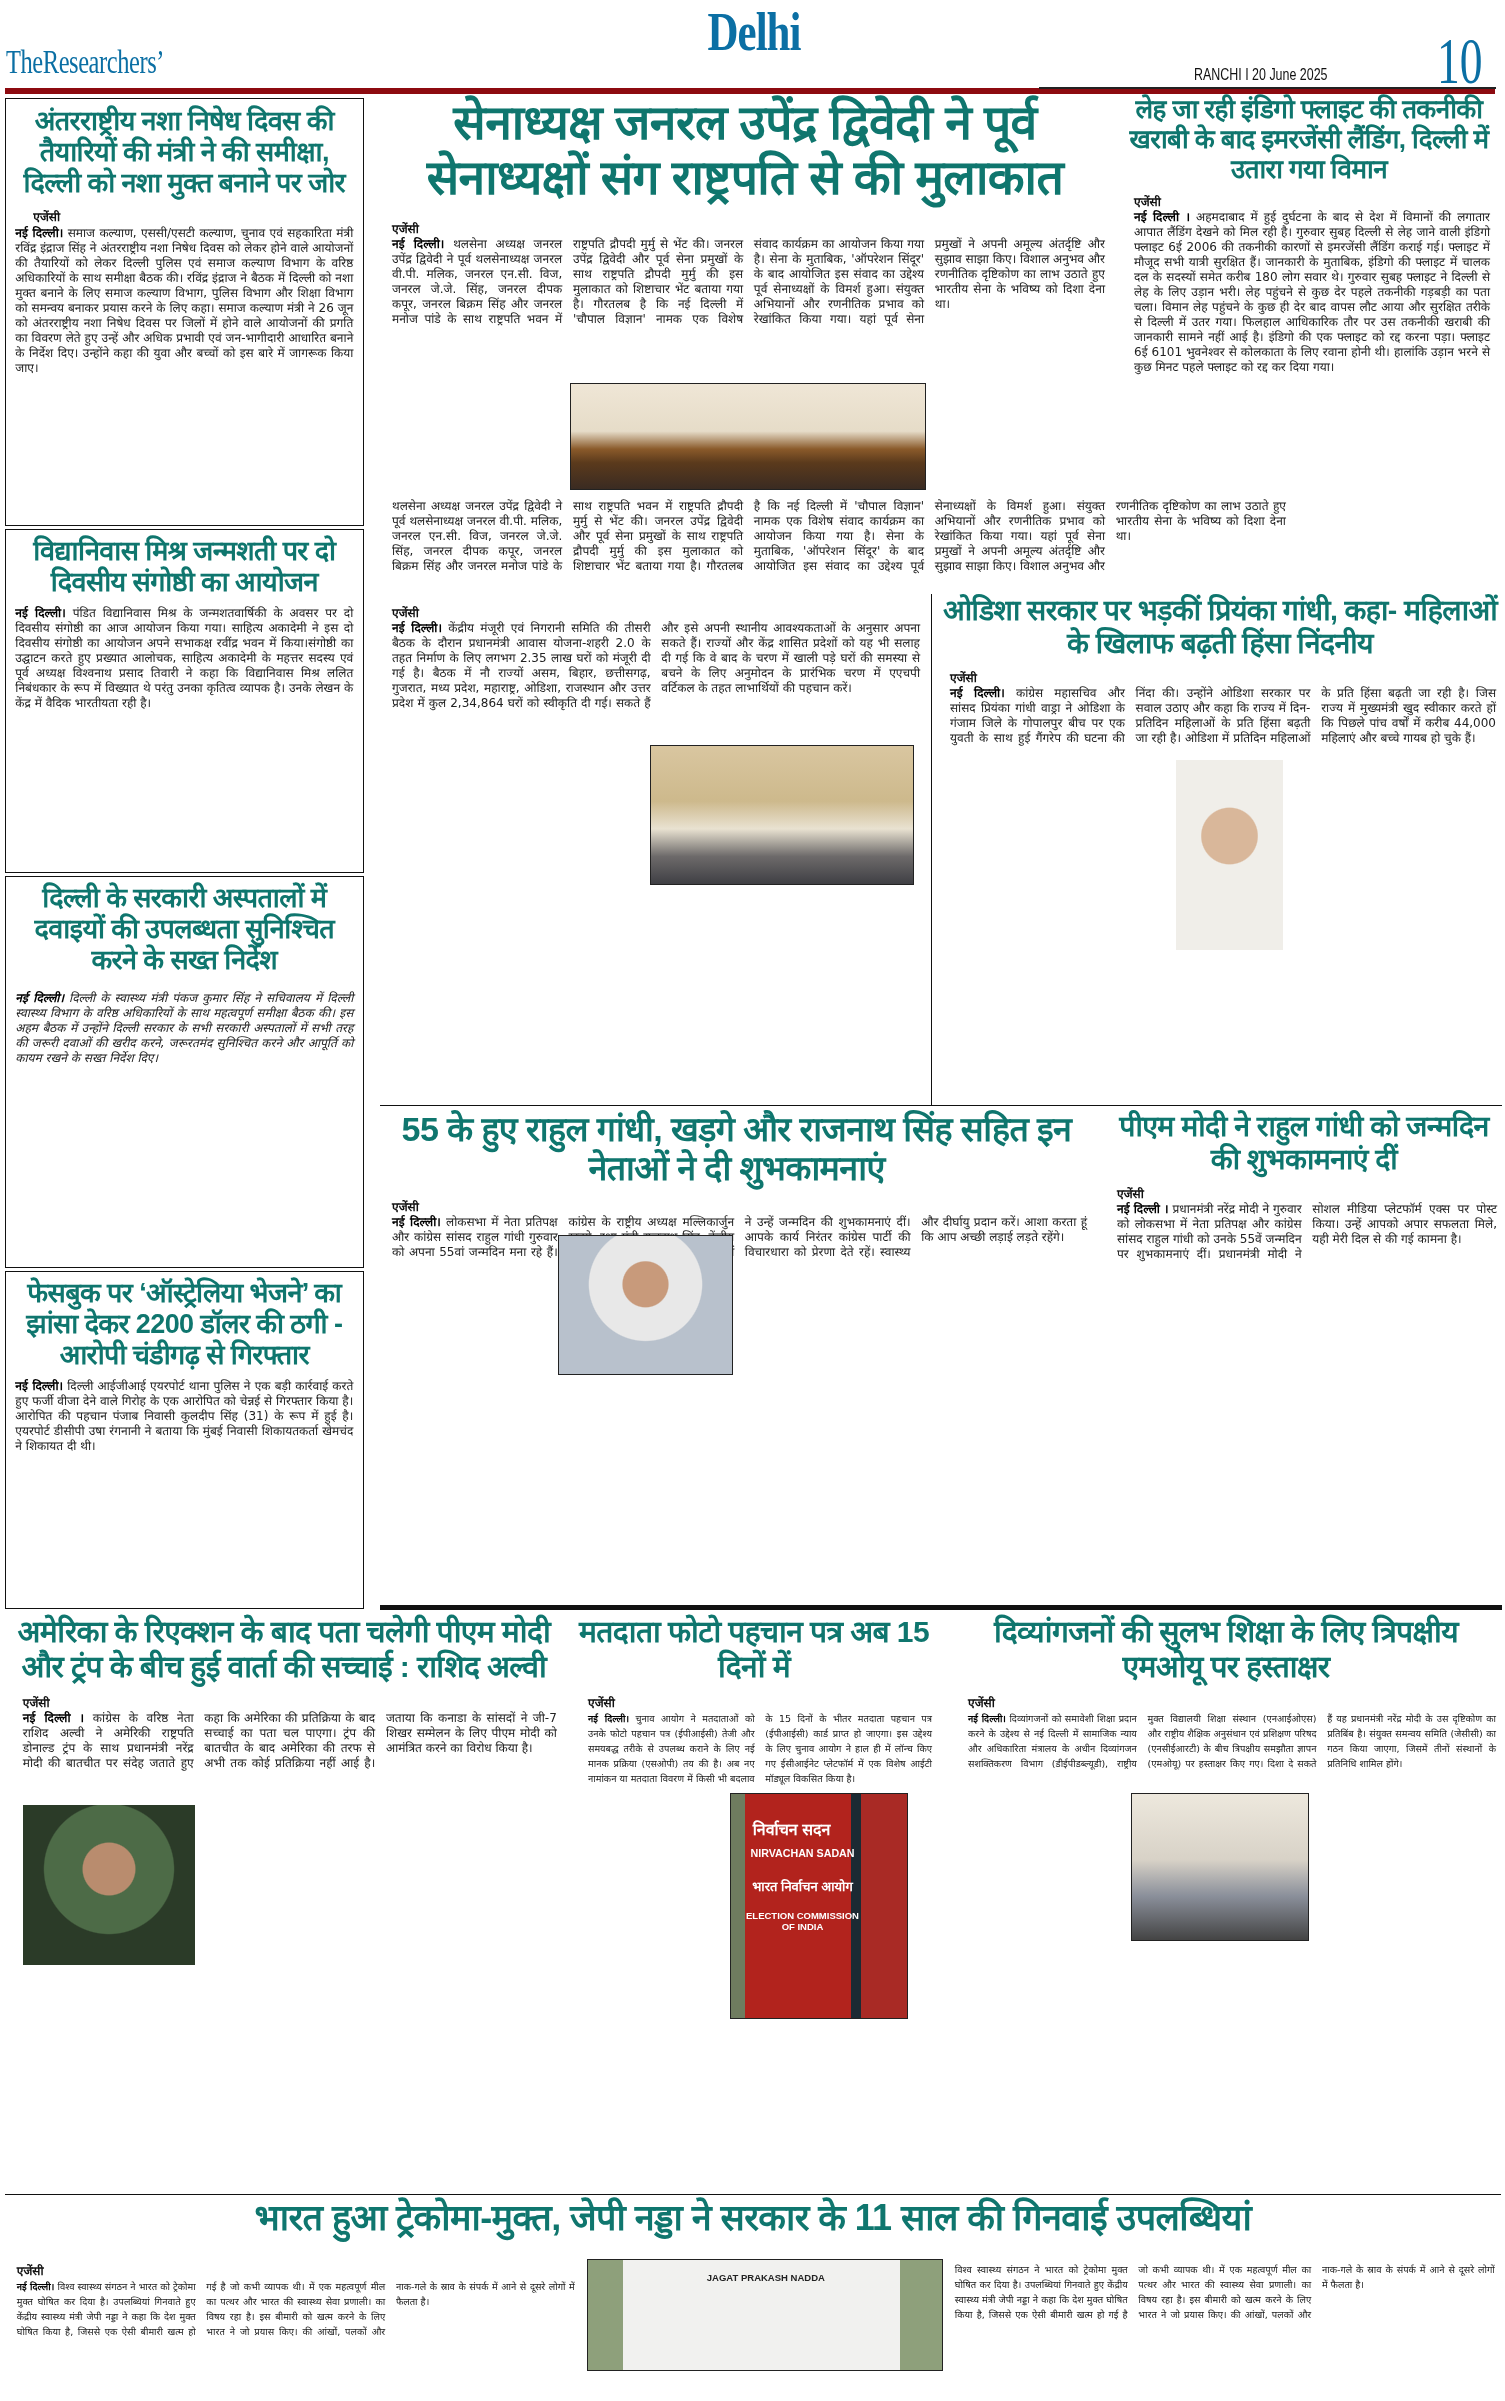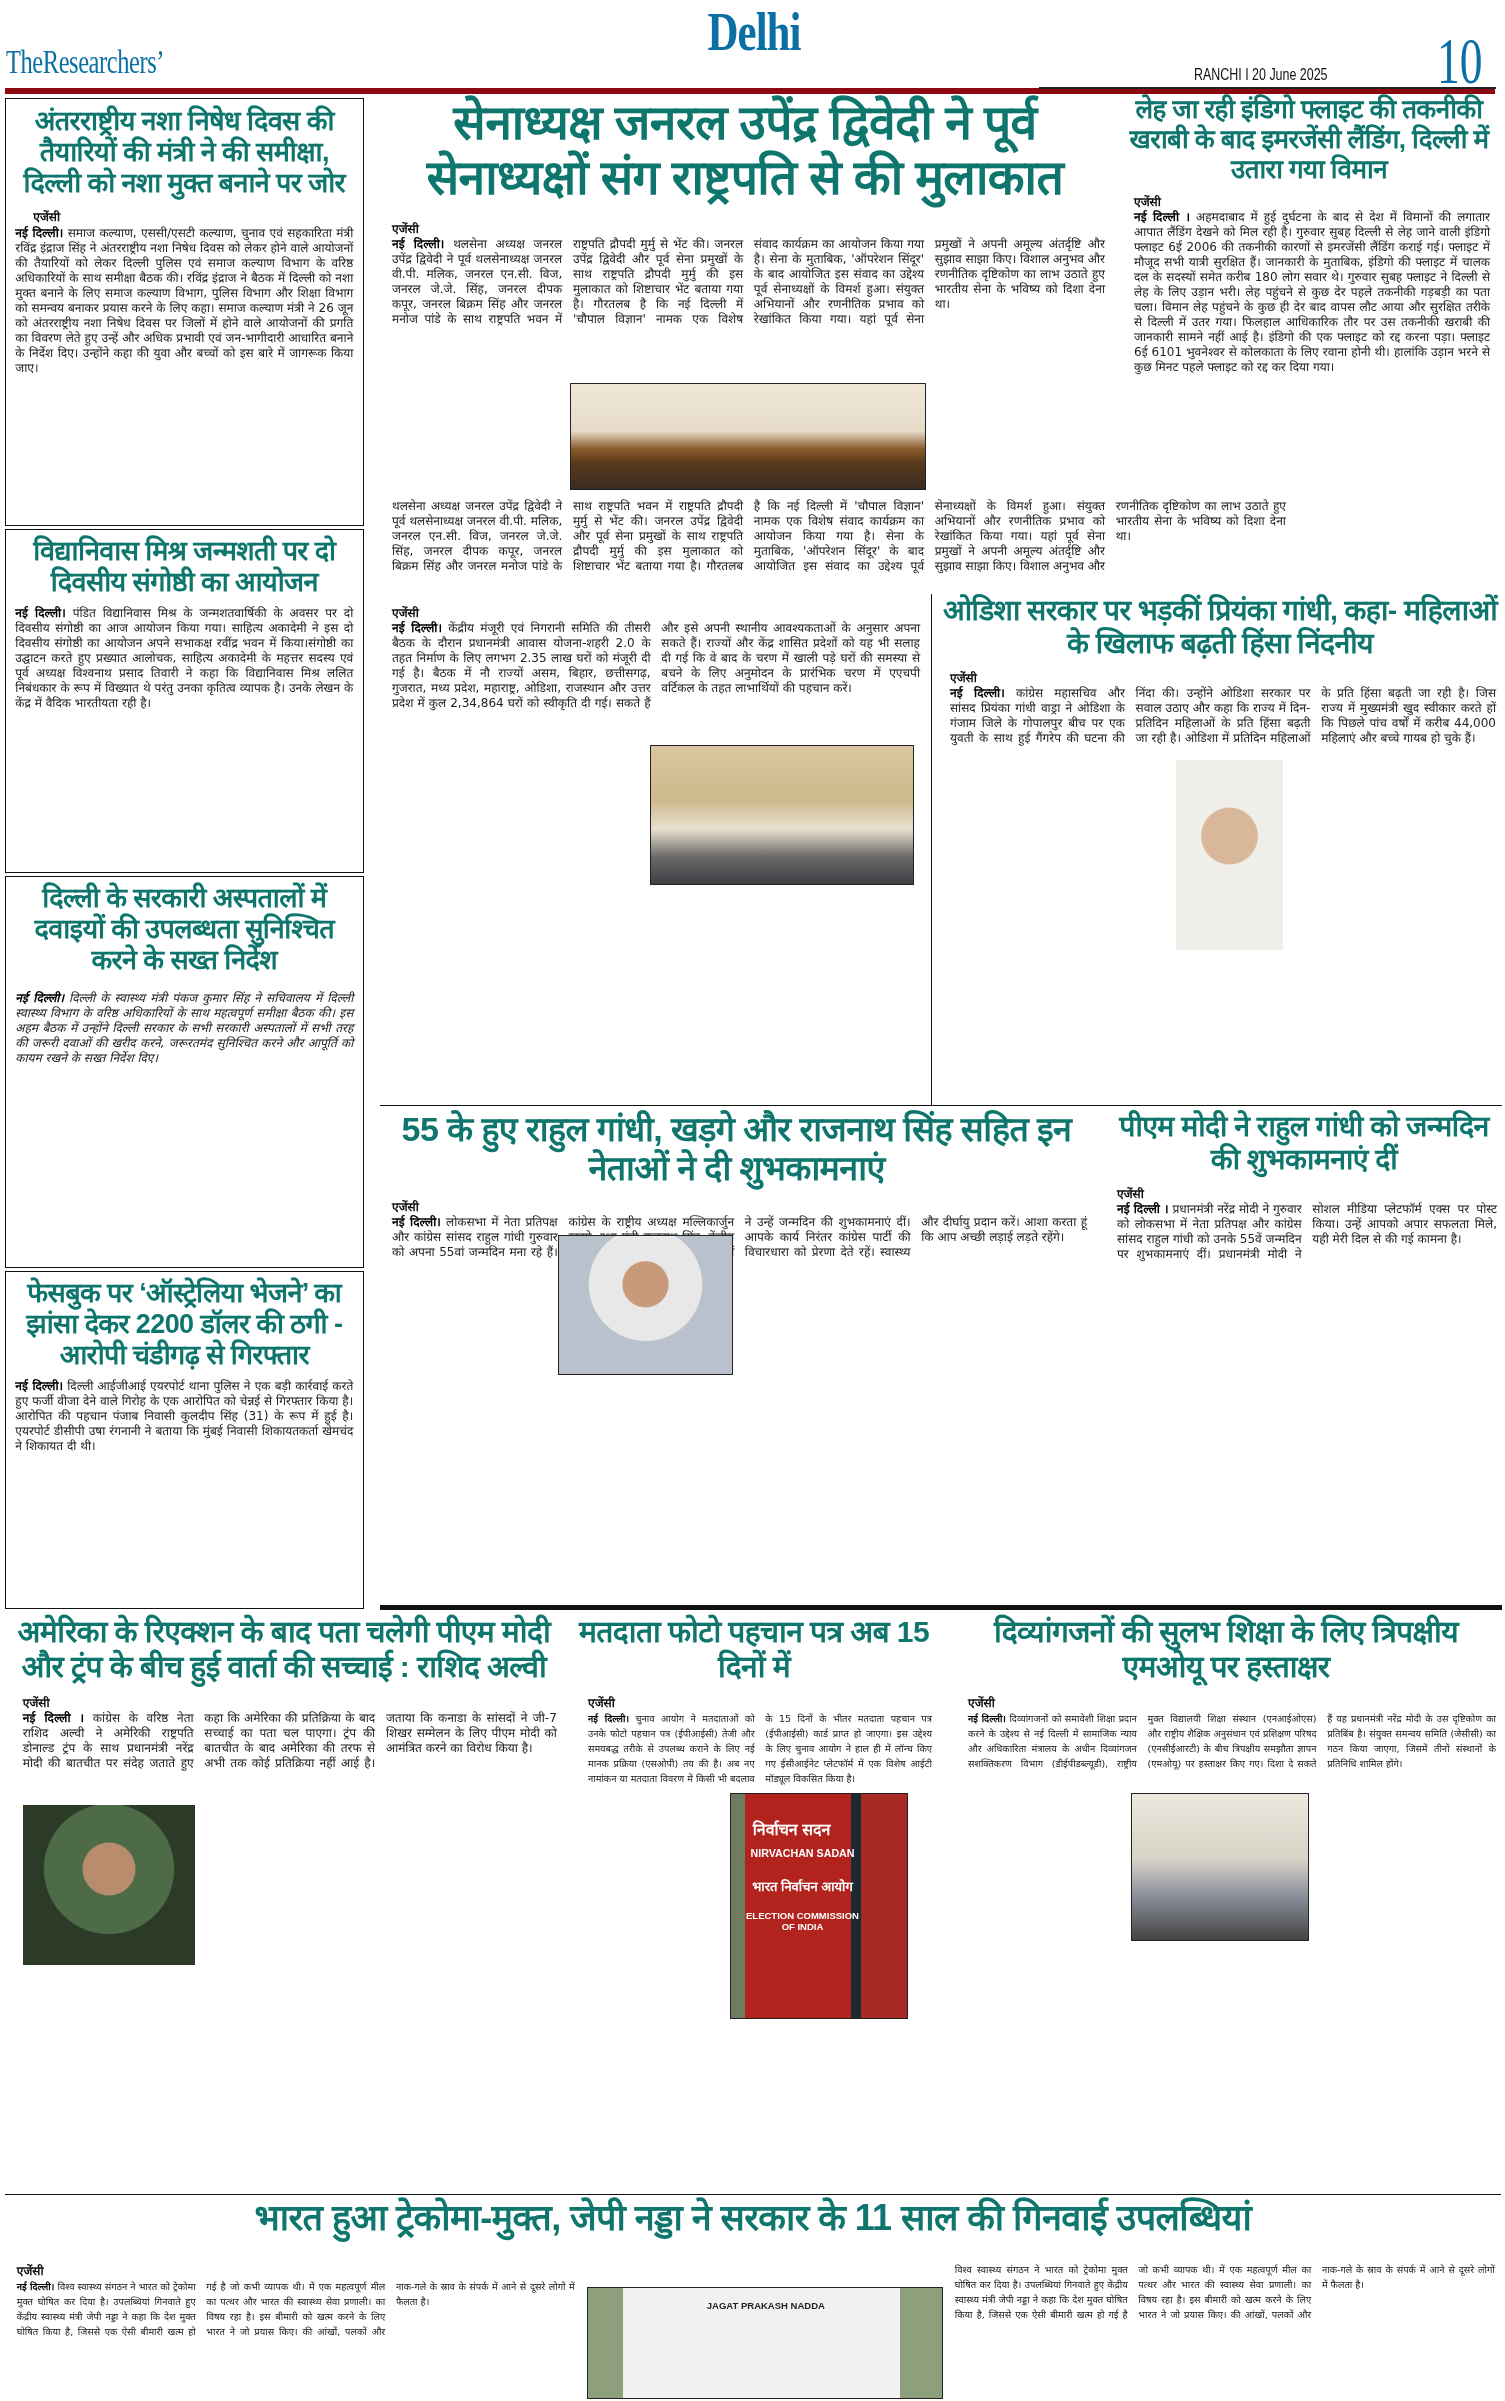--- a/index.html
+++ b/index.html
@@ -193,20 +193,20 @@
 
 <div style="position:absolute; left:4.8px; top:2197px; width:1496px; height:204px;">
   <div class="headline" style="font-size:36px;">भारत हुआ ट्रेकोमा-मुक्त, जेपी नड्डा ने सरकार के 11 साल की गिनवाई उपलब्धियां</div>
   <div style="position:absolute; left:12px; top:65px; width:558px;">
     <div class="agency">एजेंसी</div>
     <div class="body cols" style="column-count:3; height:119px; font-size:9.5px;">
       <b>नई दिल्ली।</b>
       <span>विश्व स्वास्थ्य संगठन ने भारत को ट्रेकोमा मुक्त घोषित कर दिया है। उपलब्धियां गिनवाते हुए केंद्रीय स्वास्थ्य मंत्री जेपी नड्डा ने कहा कि देश मुक्त घोषित किया है, जिससे एक ऐसी बीमारी खत्म हो गई है जो कभी व्यापक थी। में एक महत्वपूर्ण मील का पत्थर और भारत की स्वास्थ्य सेवा प्रणाली। का विषय रहा है। इस बीमारी को खत्म करने के लिए भारत ने जो प्रयास किए। की आंखों, पलकों और नाक-गले के स्राव के संपर्क में आने से दूसरे लोगों में फैलता है।</span>
     </div>
   </div>
-  <div class="photo ph-nadda" style="left:582px; top:62px; width:356px; height:112px;margin-top:28px;">
+  <div class="photo ph-nadda" style="left:582px; top:62px; width:356px; height:112px;">
     <div style="position:absolute; left:119px; top:12px; font-family:'Liberation Sans',sans-serif; font-weight:bold; font-size:9.5px; color:#222;">JAGAT PRAKASH NADDA</div>
   </div>
   <div class="body cols" style="position:absolute; left:950px; top:65px; width:540px; column-count:3; height:131px; font-size:9.5px;">
     <span>विश्व स्वास्थ्य संगठन ने भारत को ट्रेकोमा मुक्त घोषित कर दिया है। उपलब्धियां गिनवाते हुए केंद्रीय स्वास्थ्य मंत्री जेपी नड्डा ने कहा कि देश मुक्त घोषित किया है, जिससे एक ऐसी बीमारी खत्म हो गई है जो कभी व्यापक थी। में एक महत्वपूर्ण मील का पत्थर और भारत की स्वास्थ्य सेवा प्रणाली। का विषय रहा है। इस बीमारी को खत्म करने के लिए भारत ने जो प्रयास किए। की आंखों, पलकों और नाक-गले के स्राव के संपर्क में आने से दूसरे लोगों में फैलता है।</span>
   </div>
 </div>
 
 
 </body></html>

